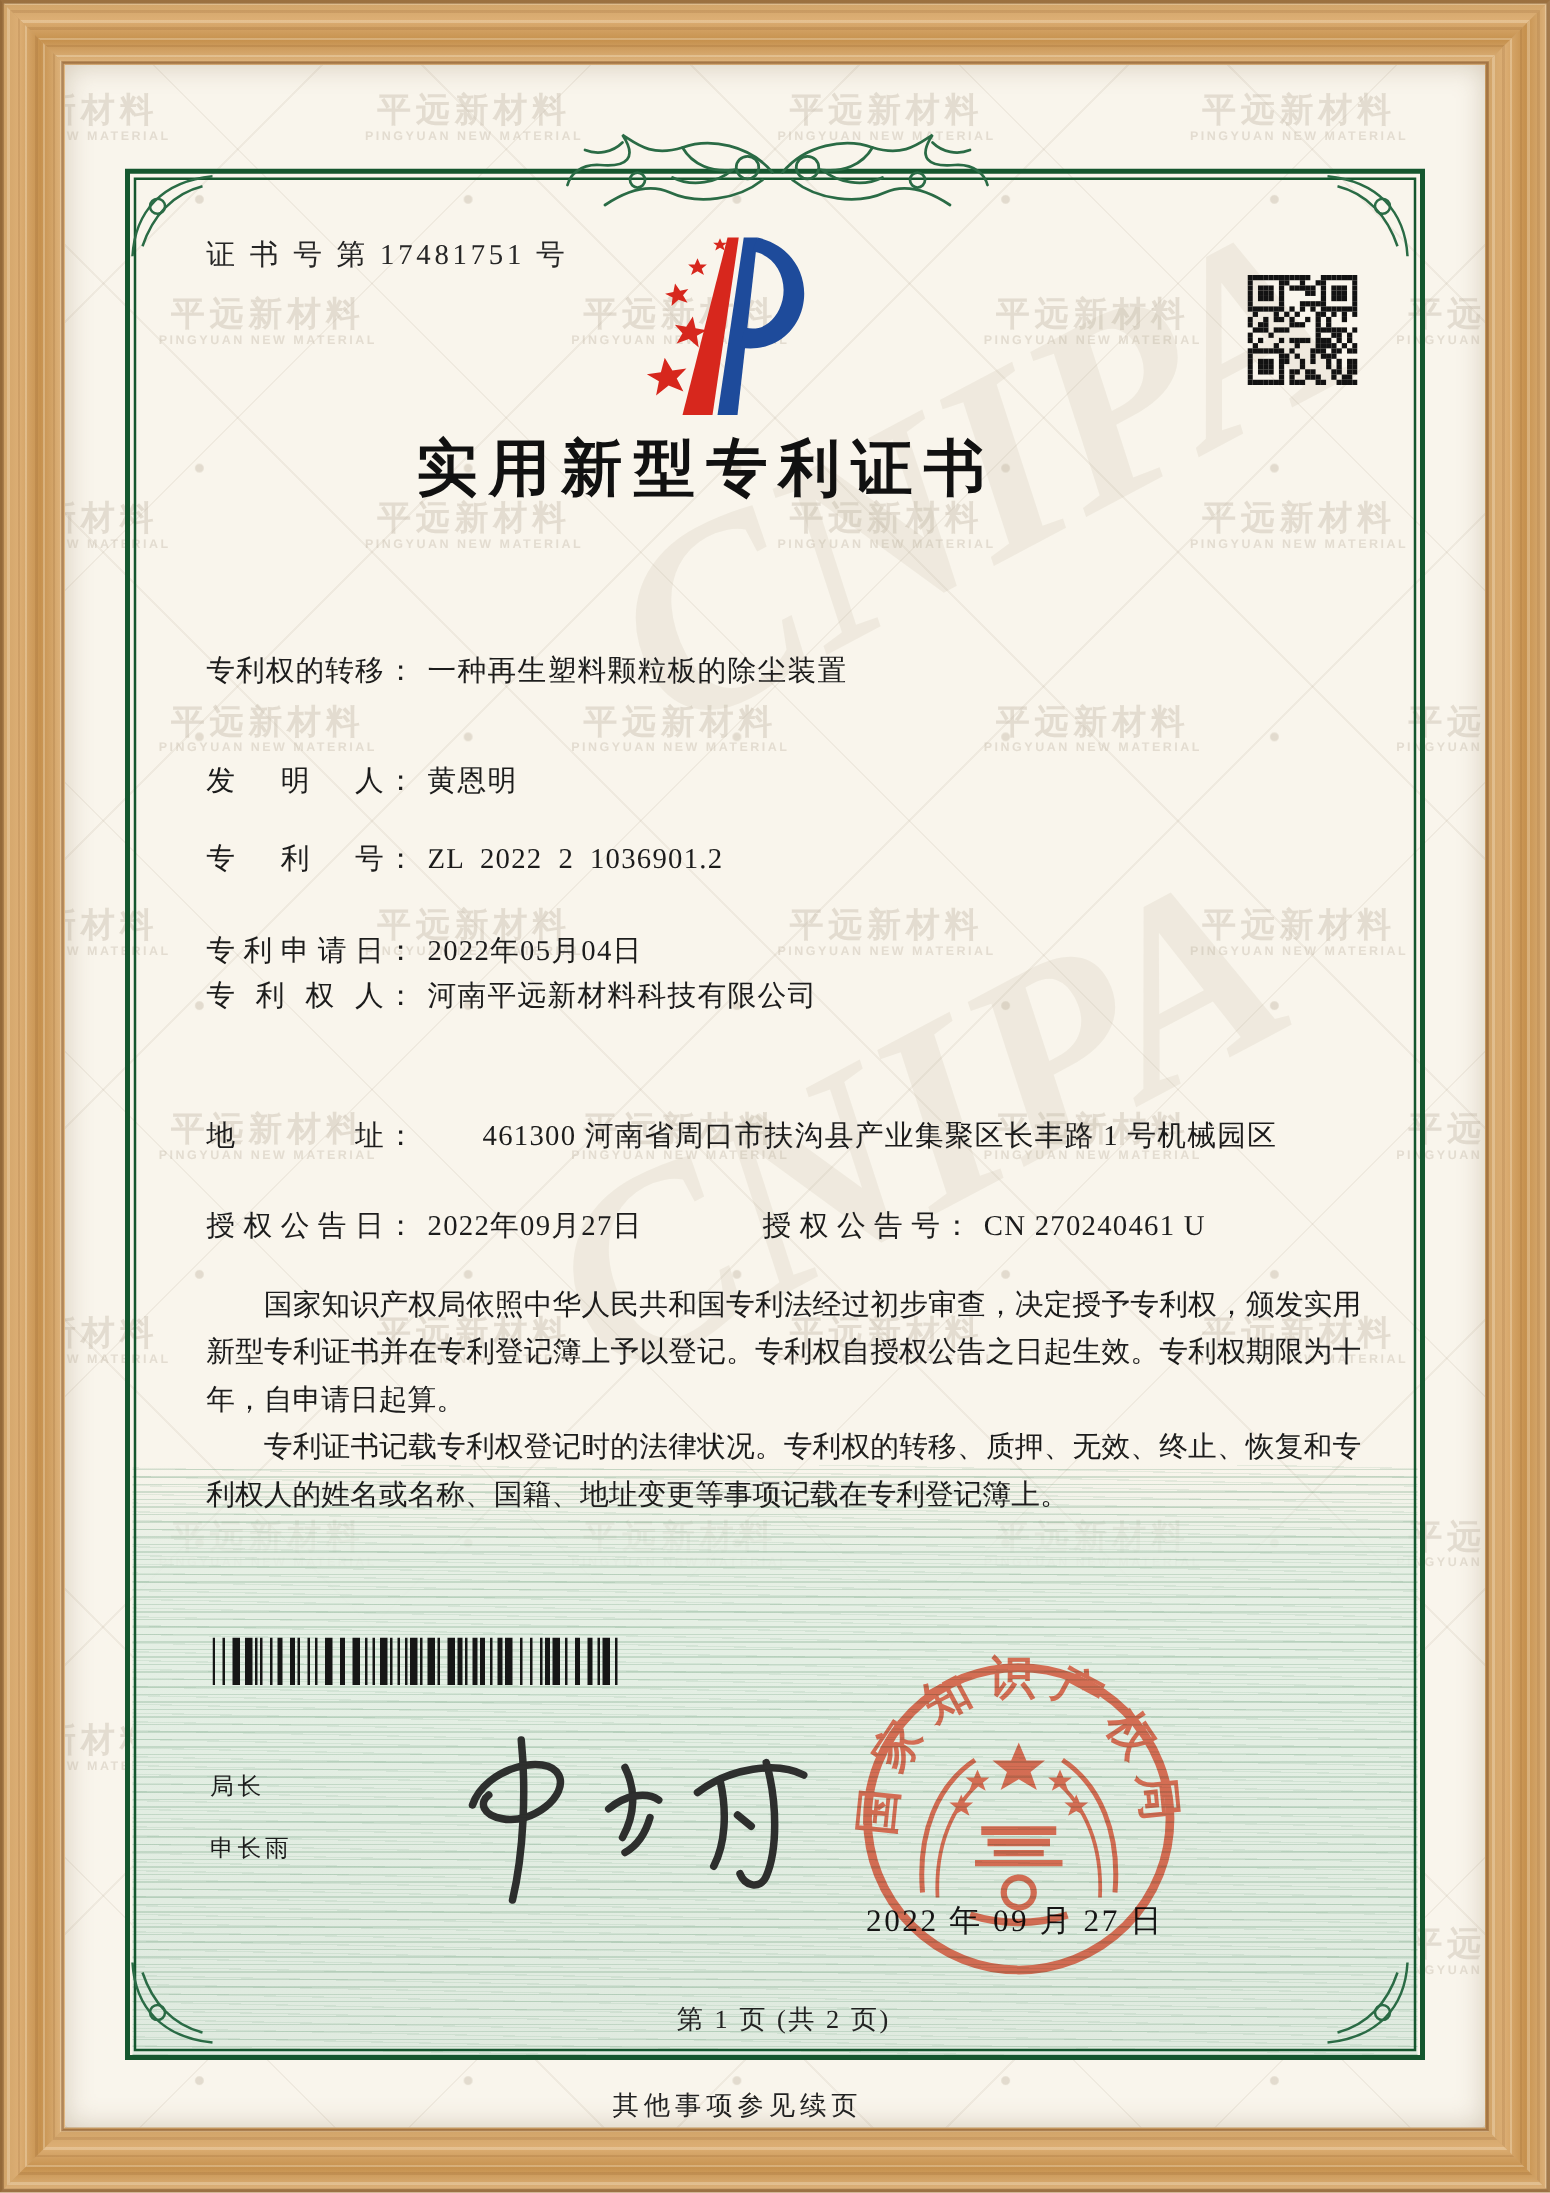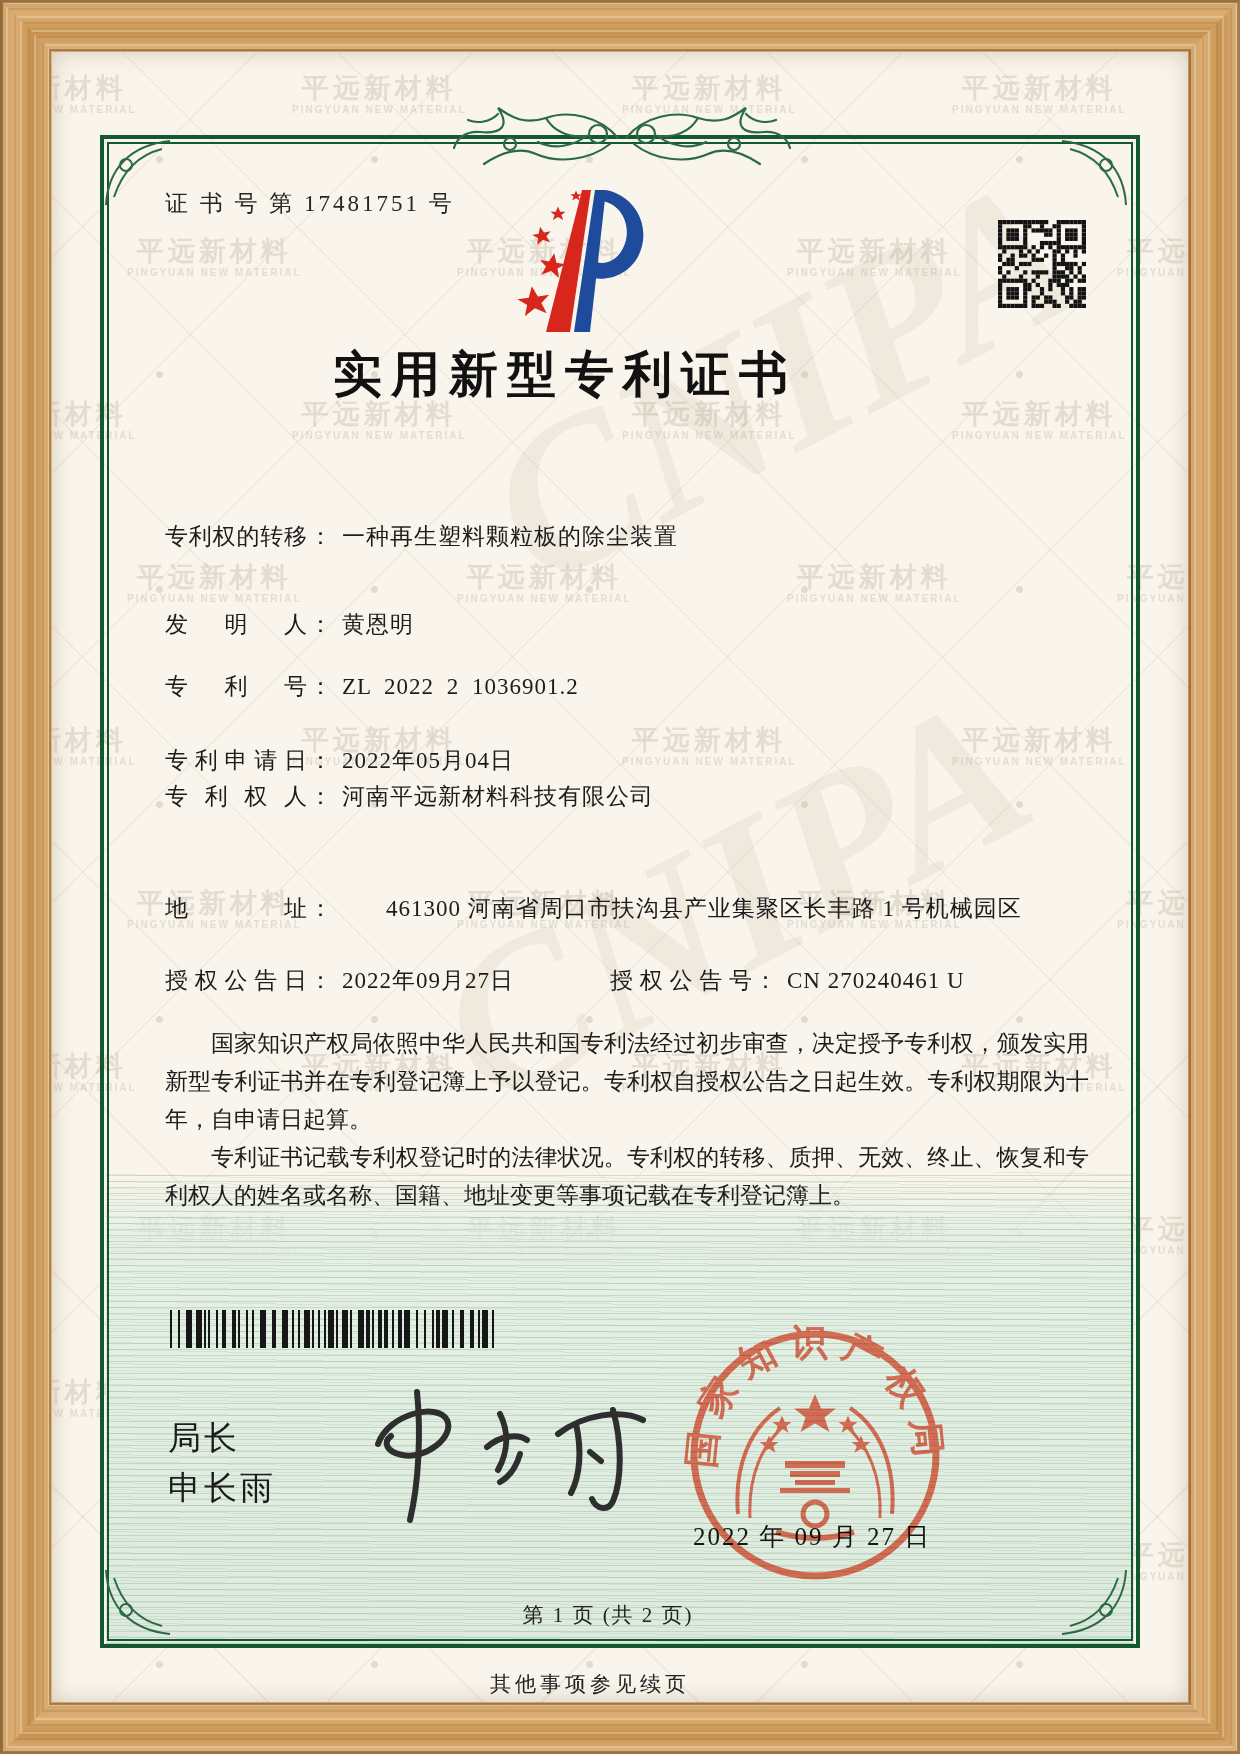--- a/index.html
+++ b/index.html
@@ -67,22 +67,22 @@
   .title{left:165px;top:342px;width:800px;text-align:center;font-size:49px;
      font-weight:bold;letter-spacing:9px;color:#111;}
   .frow{left:165px;font-size:23px;line-height:34px;color:#1c1c1c;}
   .flabel{display:inline-block;width:142px;text-align:justify;text-align-last:justify;vertical-align:top;}
   .fcolon{display:inline-block;vertical-align:top;margin:0 10px 0 2px;}
   .fvalue{display:inline-block;vertical-align:top;letter-spacing:1px;}
   .fvalue.wrap{width:705px;margin-left:44px;}
   .paras{left:165px;top:1025px;width:924px;font-size:23px;line-height:38px;color:#1c1c1c;
      text-align:justify;}
   .paras p{margin:0;text-indent:2em;}
-  .director{left:168px;font-size:33px;letter-spacing:3px;color:#1c1c1c;}
-  .page-foot{left:108px;top:1601px;width:1000px;text-align:center;font-size:21px;color:#222;letter-spacing:2px;}
+  .director{left:168px;font-size:19px;letter-spacing:3px;color:#1c1c1c;}
+  .page-foot{left:127px;top:1601px;width:1000px;text-align:center;font-size:21px;color:#222;letter-spacing:2px;}
   .cont-note{left:90px;top:1670px;width:1000px;text-align:center;font-size:21px;color:#222;letter-spacing:4px;}
   .seal-date{left:662px;top:1520px;width:300px;text-align:center;font-size:25px;color:#151515;
      letter-spacing:2px;z-index:5;}
   .seal-svg{left:676px;top:1316px;z-index:6;mix-blend-mode:multiply;opacity:.92;}
   .sig-svg{left:350px;top:1380px;z-index:5;}
   .logo-svg{left:498px;top:184px;z-index:5;}
   .qr-svg{left:998px;top:220px;z-index:5;}
   .barcode-svg{left:170px;top:1310px;z-index:5;}
 </style>
 </head>

